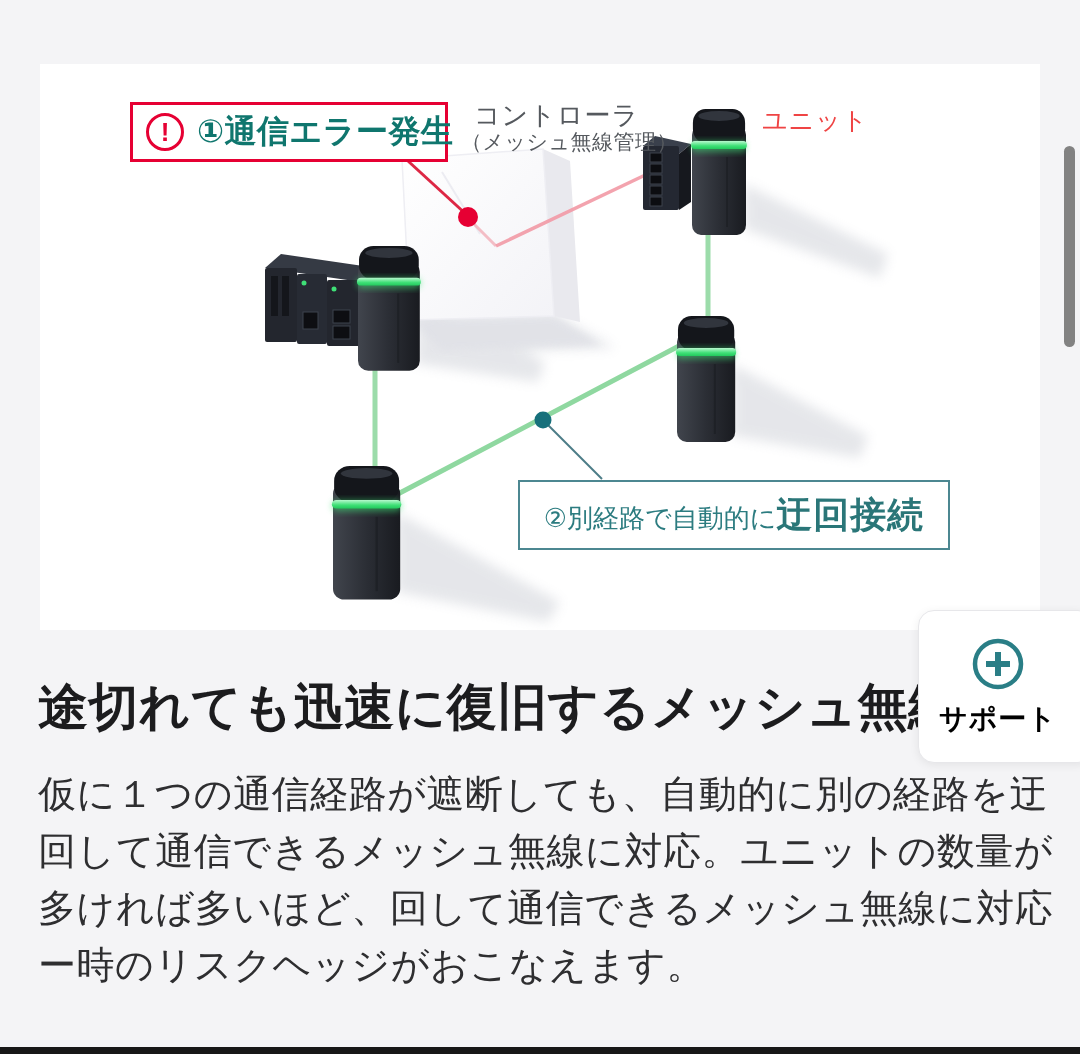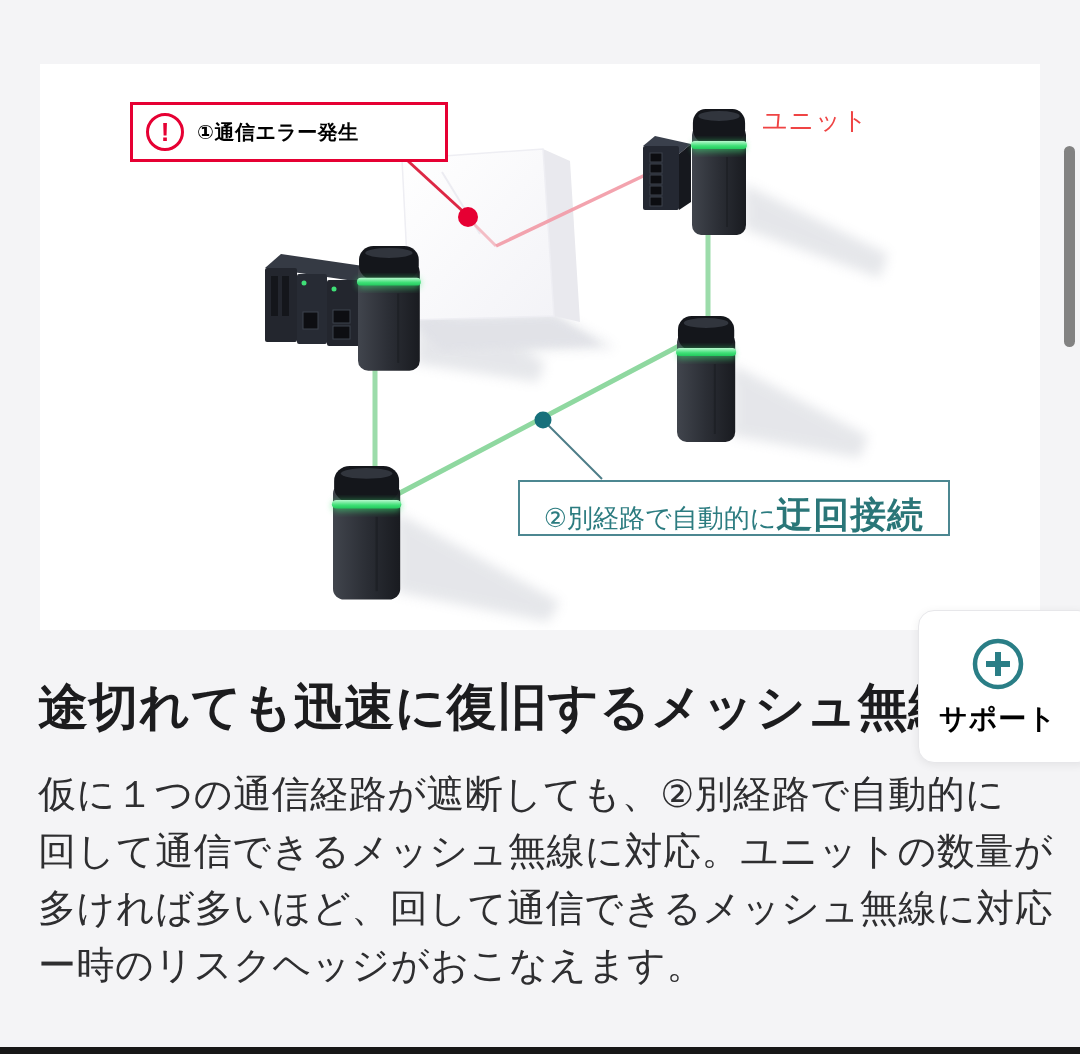--- a/index.html
+++ b/index.html
@@ -15,29 +15,29 @@
   .error-callout{
     position:absolute;left:90px;top:38px;width:318px;height:60px;
     border:3px solid #e60033;background:#ffffff;box-sizing:border-box;
     display:flex;align-items:center;padding-left:13px;gap:13px;
   }
   .error-icon{
     width:38px;height:38px;border:3px solid #e60033;border-radius:50%;
     box-sizing:border-box;display:flex;align-items:center;justify-content:center;
     color:#e60033;font-size:26px;font-weight:700;line-height:1;flex:0 0 auto;
   }
-  .error-text{color:#000000;font-size:20px;font-weight:700;letter-spacing:0.5px;white-space:nowrap;}
+  .error-text{color:#0f766e;font-size:32px;font-weight:700;letter-spacing:0.5px;white-space:nowrap;}
   
   .controller-label{position:absolute;left:421px;top:36px;color:#55595e;}
   .controller-label .ctl1{font-size:26px;line-height:30px;padding-left:13px;letter-spacing:1px;}
   .controller-label .ctl2{font-size:21px;line-height:24px;letter-spacing:0.5px;}
   .unit-label{position:absolute;left:722px;top:40px;color:#ef4444;font-size:25px;letter-spacing:1px;}
   
   .reroute-callout{
-    position:absolute;left:478px;top:416px;width:432px;height:56px;
+    position:absolute;left:478px;top:416px;width:432px;height:70px;
     border:2.5px solid #4c8791;background:#ffffff;box-sizing:border-box;
     display:flex;align-items:baseline;justify-content:center;padding-top:9px;
   }
   .rr-prefix{color:#2c7c80;font-size:26px;font-weight:500;}
   .rr-emph{color:#2a7678;font-size:36px;font-weight:700;letter-spacing:1px;text-align:center;}
   
   .scrollbar-thumb{
     position:absolute;left:1064px;top:146px;width:11px;height:201px;
     background:#828282;border-radius:6px;
   }
@@ -169,36 +169,38 @@
     </svg>
 
     <div class="error-callout">
       <span class="error-icon">
         <span>!</span>
       </span>
       <span class="error-text">①通信エラー発生</span>
     </div>
 
     <div class="controller-label">
+      <div class="ctl1">コントローラ</div>
+      <div class="ctl2">（メッシュ無線管理）</div>
     </div>
 
     <div class="unit-label">ユニット</div>
 
     <div class="reroute-callout">
       <span class="rr-prefix">②別経路で自動的に</span>
         <span class="rr-emph">迂回接続</span>
     </div>
   </div>
 
   <div class="scrollbar-thumb"></div>
 
   <h1 class="heading">途切れても迅速に復旧するメッシュ無線</h1>
 
   <p class="body-text">
-    <span class="bl">仮に１つの通信経路が遮断しても、②別経路で自動的に</span>
+    <span class="bl">仮に１つの通信経路が遮断しても、自動的に別の経路を迂</span>
     <span class="bl">回して通信できるメッシュ無線に対応。ユニットの数量が</span>
     <span class="bl">多ければ多いほど、回して通信できるメッシュ無線に対応</span>
     <span class="bl">ー時のリスクヘッジがおこなえます。</span>
   </p>
 
   <div class="support-card">
     <svg width="56" height="56" viewBox="0 0 56 56">
       <circle cx="28" cy="28" r="23" fill="none" stroke="#2a7e86" stroke-width="4.5"></circle>
       <line x1="28" y1="16" x2="28" y2="40" stroke="#2a7e86" stroke-width="6"></line>
       <line x1="16" y1="28" x2="40" y2="28" stroke="#2a7e86" stroke-width="6"></line>

